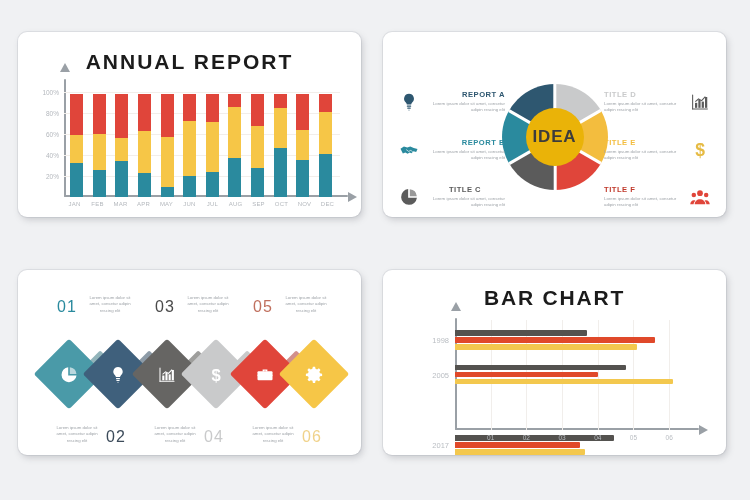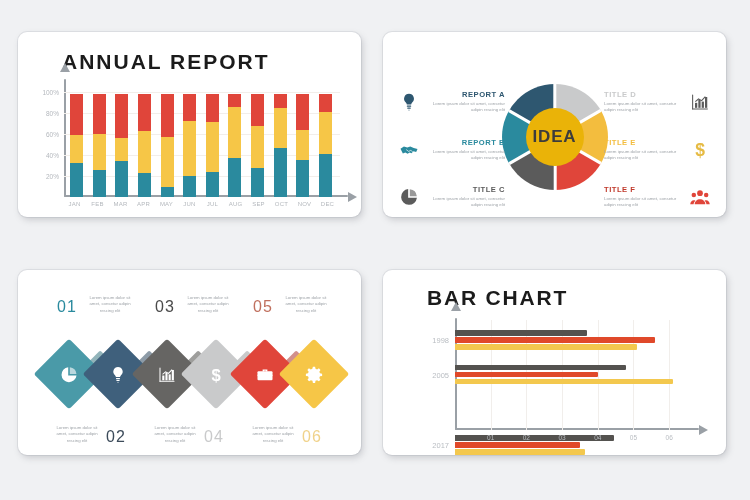--- a/index.html
+++ b/index.html
@@ -18,25 +18,24 @@
     border-radius:9px;
     box-shadow:2px 3px 6px rgba(120,124,130,.30), 0 0 0 1px rgba(210,212,216,.55);
   }
   #panel-annual-report{left:18px;  top:32px;  width:343px;height:185px;}
   #panel-amazing-idea {left:383px; top:32px;  width:343px;height:185px;}
   #panel-process-steps{left:18px;  top:270px; width:343px;height:185px;}
   #panel-bar-chart    {left:383px; top:270px; width:343px;height:185px;}
 
   .panel-title{
     position:absolute;left:0;right:0;
-    text-align:left;
+    text-align:center;
     font-weight:bold;
     color:#1b1b1b;
     letter-spacing:1.4px;
-    padding-left:44px;
   }
 
   
   #annual-title{top:18px;font-size:21px;letter-spacing:2px;}
   .plot{position:absolute;}
   #annual-plot{left:46px;top:55px;width:272px;height:110px;}
   .axis-line{position:absolute;background:#9aa0a6;}
   #ar-yaxis{left:0;top:-8px;width:1.6px;height:118px;border-radius:1px;}
   #ar-xaxis{left:0;bottom:0;height:1.6px;width:284px;border-radius:1px;}
   .arrow-up{
@@ -272,21 +271,21 @@
           </div>
         </div>
         <div class="feat left" id="feat-c" style="top: 153px;">
           <div class="feat-icon">
             <svg width="20" height="20" viewBox="0 0 24 24" fill="#5b5b5b">
               <path d="M11 2.5A9.5 9.5 0 1 0 21.5 13H11z"></path>
               <path d="M13 2.6V11h8.4A9.5 9.5 0 0 0 13 2.6z" opacity=".62"></path>
             </svg>
           </div>
           <div class="feat-txt">
-            <div class="feat-title" style="color: rgb(91, 91, 91);">TITLE C</div>
+            <div class="feat-title" style="color: rgb(91, 91, 91); text-align: center;">TITLE C</div>
             <div class="feat-body">Lorem ipsum dolor sit amet, consetur adipin rescing elit</div>
           </div>
         </div>
         <div class="feat right" id="feat-d" style="top: 58px;">
           <div class="feat-icon">
             <svg width="20" height="20" viewBox="0 0 24 24" fill="#5b5b5b">
               <rect x="2.5" y="3" width="1.3" height="18" rx=".5"></rect>
               <rect x="2.5" y="19.7" width="19" height="1.3" rx=".5"></rect>
               <rect x="6" y="13" width="2.7" height="6"></rect>
               <rect x="10" y="9.5" width="2.7" height="9.5"></rect>

